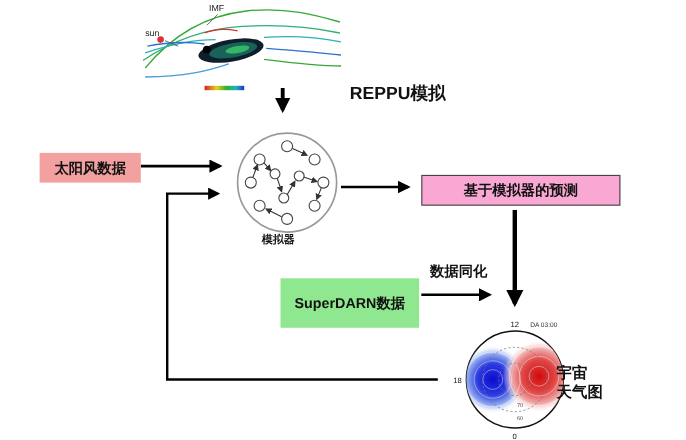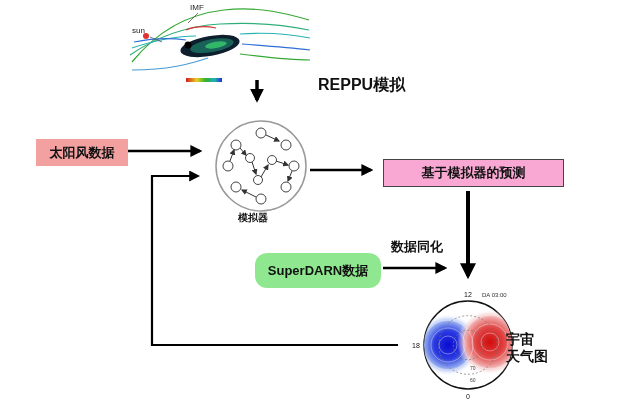--- a/index.html
+++ b/index.html
@@ -8,21 +8,21 @@
     font-family:"Liberation Sans","DejaVu Sans",sans-serif;overflow:hidden;color:#111;
   }
   .abs{position:absolute;}
   .lbl{position:absolute;font-weight:bold;color:#111;white-space:nowrap;}
   .box{
     position:absolute;display:flex;align-items:center;justify-content:center;
     font-weight:bold;font-size:13px;color:#111;text-align:center;
   }
   .box-solarwind{left:36px;top:139px;width:92px;height:27px;background:#f2a0a0;}
   .box-prediction{left:383px;top:159px;width:181px;height:28px;background:#f9a8d4;border:1px solid #444;box-sizing:border-box;}
-  .box-superdarn{left:255px;top:253px;width:126px;height:35px;background:#8fe88f;border-radius:12px;}
+  .box-superdarn{left:255px;top:253px;width:126px;height:45px;background:#8fe88f;}
   .lbl-reppu{left:318px;top:31px;font-size:16px;margin-top:44px;}
   .lbl-ml{left:174px;top:84px;font-size:14px;}
   .lbl-simulator{left:238px;top:211px;font-size:10px;}
   .lbl-assim{left:391px;top:238px;font-size:13px;text-align:center;}
   .lbl-spaceweather{left:506px;top:331px;font-size:14px;line-height:17px;}
   svg text{font-family:"Liberation Sans","DejaVu Sans",sans-serif;}
 </style>
 </head>
 <body>
 

